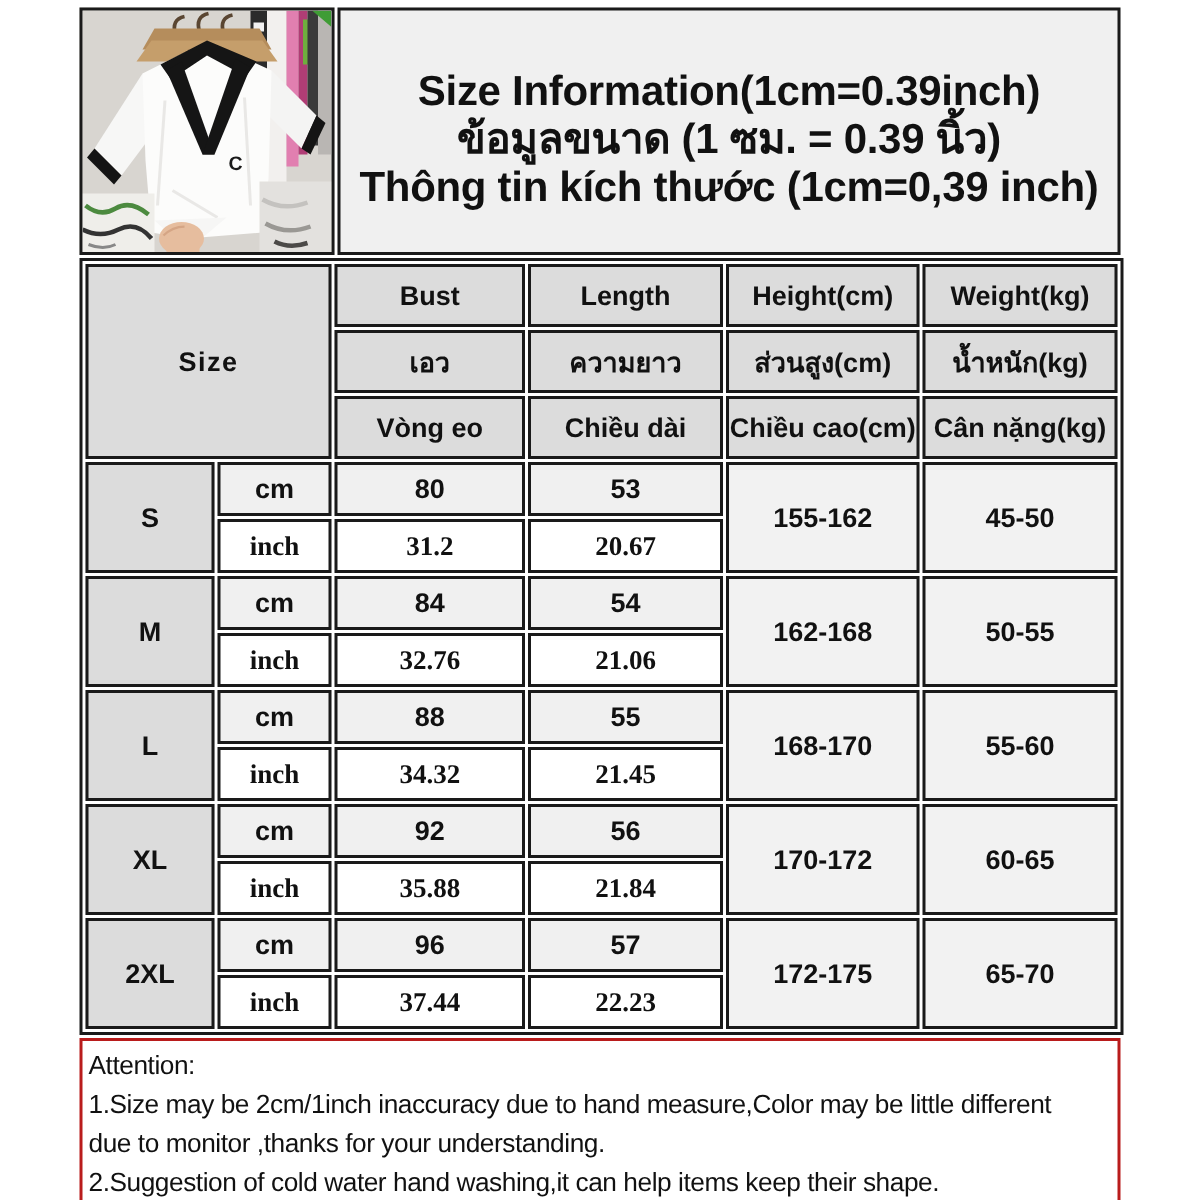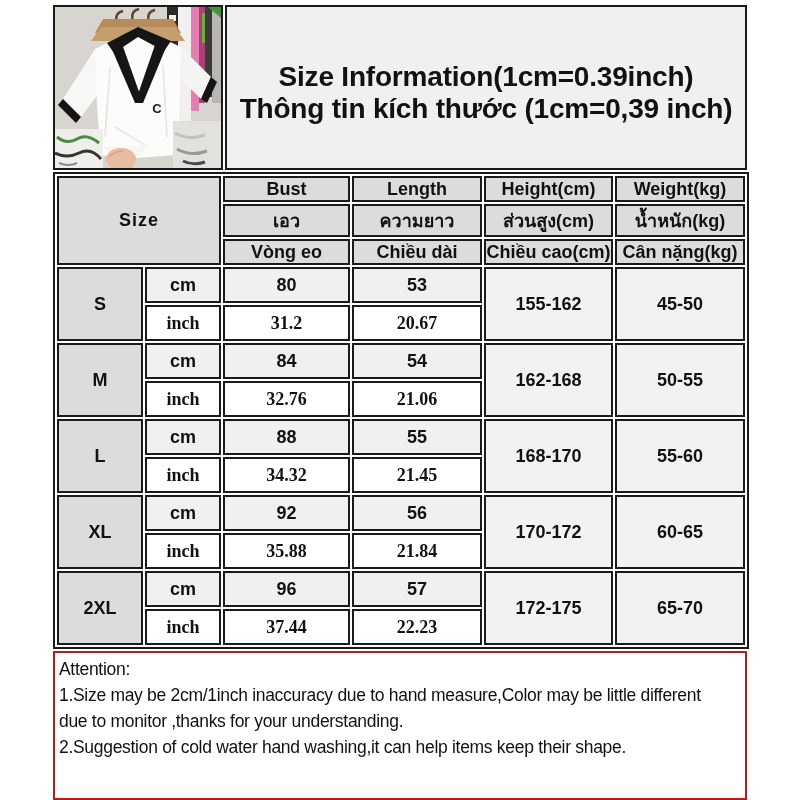--- a/index.html
+++ b/index.html
@@ -15,21 +15,21 @@
   .title-box { flex:1; border:2px solid #1a1a1a; background:#f0f0f0;
                display:flex; flex-direction:column; justify-content:center; align-items:center;
                padding-top:10px; }
   .title-line { font-weight:bold; font-size:28px; line-height:32px; text-align:center; letter-spacing:-0.2px; }
 
   
   table.size-table { width:694px; border-collapse:separate; border-spacing:2px;
                      border:2px solid #1a1a1a; background:#ffffff; table-layout:fixed; }
   .size-table td, .size-table th { border:2px solid #1a1a1a; text-align:center; vertical-align:middle;
                                    font-weight:bold; font-size:18px; padding:0; overflow:hidden; }
-  .hdr  { background:#dcdcdc; height:26px; }
+  .hdr  { background:#dcdcdc; height:42px; }
   .cell-size-big { background:#dcdcdc; font-size:34px; letter-spacing:1px; }
   .cell-sizename { background:#dcdcdc; font-size:20px; }
   .row-cm  td.u { background:#f0f0f0; }
   .row-cm  { height:36px; }
   .row-inch { height:36px; }
   .row-inch td.u { background:#ffffff; }
   .cm-bg { background:#f0f0f0; }
   .inch-bg { background:#ffffff;font-family:Liberation Serif, serif; }
   .range-bg { background:#f2f2f2; }
 
@@ -126,20 +126,21 @@
             <path d="M122,142 q14,8 30,2" stroke="#9a9894" stroke-width="3" fill="none"></path>
             <path d="M128,154 q10,5 22,1" stroke="#4c4a48" stroke-width="3" fill="none"></path>
           </g>
 
           <polygon points="153,0 166,0 166,11" fill="#3f9c35"></polygon>
         </svg>
       </div>
 
       <div class="title-box">
         <div class="title-line">Size Information(1cm=0.39inch)</div>
+        <div class="title-line">ข้อมูลขนาด (1 ซม. = 0.39 นิ้ว)</div>
         <div class="title-line">Thông tin kích thước (1cm=0,39 inch)</div>
       </div>
     </div>
 
     <table class="size-table">
       <colgroup>
         <col class="c-size">
           <col class="c-unit">
           <col class="c-bust">
         <col class="c-len">

